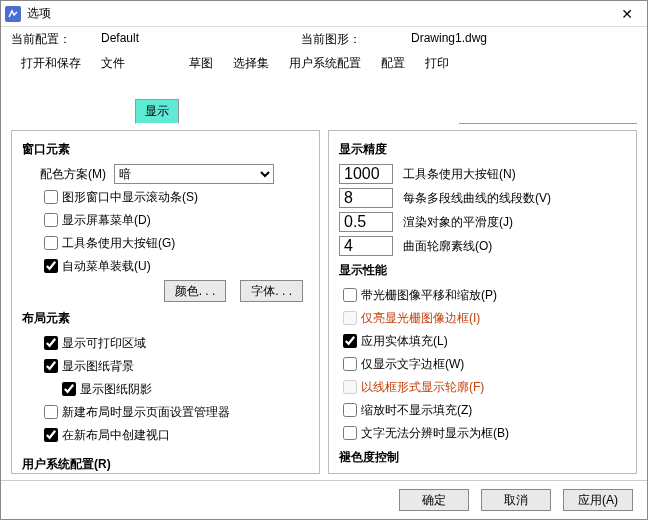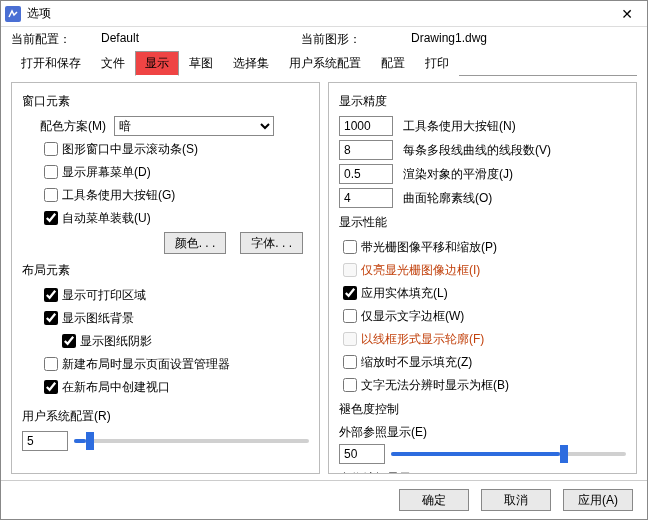--- a/index.html
+++ b/index.html
@@ -9,33 +9,33 @@
   .titlebar .icon { width: 16px; height: 16px; background: #4a6fd4; border-radius: 2px; margin-right: 6px; display: flex; align-items: center; justify-content: center; }
   .titlebar .icon svg { width: 10px; height: 10px; }
   .titlebar .title { flex: 1; }
   .titlebar .close { width: 32px; text-align: center; font-size: 14px; cursor: default; }
   .inforow { display: flex; padding: 4px 10px 2px; }
   .inforow .lbl1 { width: 90px; }
   .inforow .val1 { width: 200px; }
   .inforow .lbl2 { width: 110px; font-family: Liberation Mono, monospace; }
   .tabs { display: flex; border-bottom: 1px solid #999; margin: 0 10px; }
   .tab { padding: 3px 9px; border: 1px solid transparent; border-bottom: none; position: relative; top: 1px; background: #fff; }
-  .tab.active { border-color: #999; background: #ef4444; border-bottom: 1px solid #fff; }
+  .tab.active { border-color: #999; background: #5eead4; border-bottom: 1px solid #fff; margin-top: 48px; }
   .body { flex: 1; padding: 6px 10px; display: flex; gap: 8px; overflow: hidden; }
   .col { flex: 1; border: 1px solid #bbb; padding: 8px 10px; overflow: hidden; }
-  .grouplabel { margin: 2px 0 6px; }
+  .grouplabel { margin: 2px 0 6px; font-weight: bold; }
   .row { display: flex; align-items: center; margin: 3px 0; line-height: 18px; }
   .row.indent { padding-left: 18px; }
   .row.indent2 { padding-left: 36px; }
   select.combo { width: 160px; height: 20px; border: 1px solid #888; background: #fff; font-size: 12px; }
   .chk { width: 14px; height: 14px; margin-right: 4px; accent-color: #000; }
   .btn { min-width: 70px; height: 22px; border: 1px solid #888; background: #e9e9e9; font-size: 12px; padding: 0 10px; }
   .btn.small { min-width: 60px; }
   .btnrow { display: flex; gap: 14px; justify-content: flex-end; margin: 4px 0 8px; padding-right: 6px; }
-  .numfield { width: 54px; height: 20px; border: 1px solid #888; padding: 0 4px; font-size: 12px; }
+  .numfield { width: 54px; height: 20px; border: 1px solid #888; padding: 0 4px; font-size: 16px; }
   .numrow { display: flex; align-items: center; gap: 10px; margin: 4px 0; }
   .greyed { color: #c2410c; }
   .sep { height: 6px; }
   .sliderwrap { display: flex; align-items: center; gap: 6px; margin: 3px 0 6px; }
   .slider { flex: 1; height: 18px; display: flex; align-items: center; position: relative; }
   .slider .track { height: 4px; background: #d0d0d0; width: 100%; border-radius: 2px; position: relative; }
   .slider .fill { position: absolute; left: 0; top: 0; height: 100%; background: #2d6cdf; border-radius: 2px; }
   .slider .thumb { position: absolute; top: -7px; width: 8px; height: 18px; background: #2d6cdf; }
   .sliderval { width: 46px; height: 20px; border: 1px solid #888; padding: 0 4px; font-size: 12px; }
   .footer { display: flex; justify-content: flex-end; gap: 12px; padding: 8px 14px; border-top: 1px solid #ccc; }

